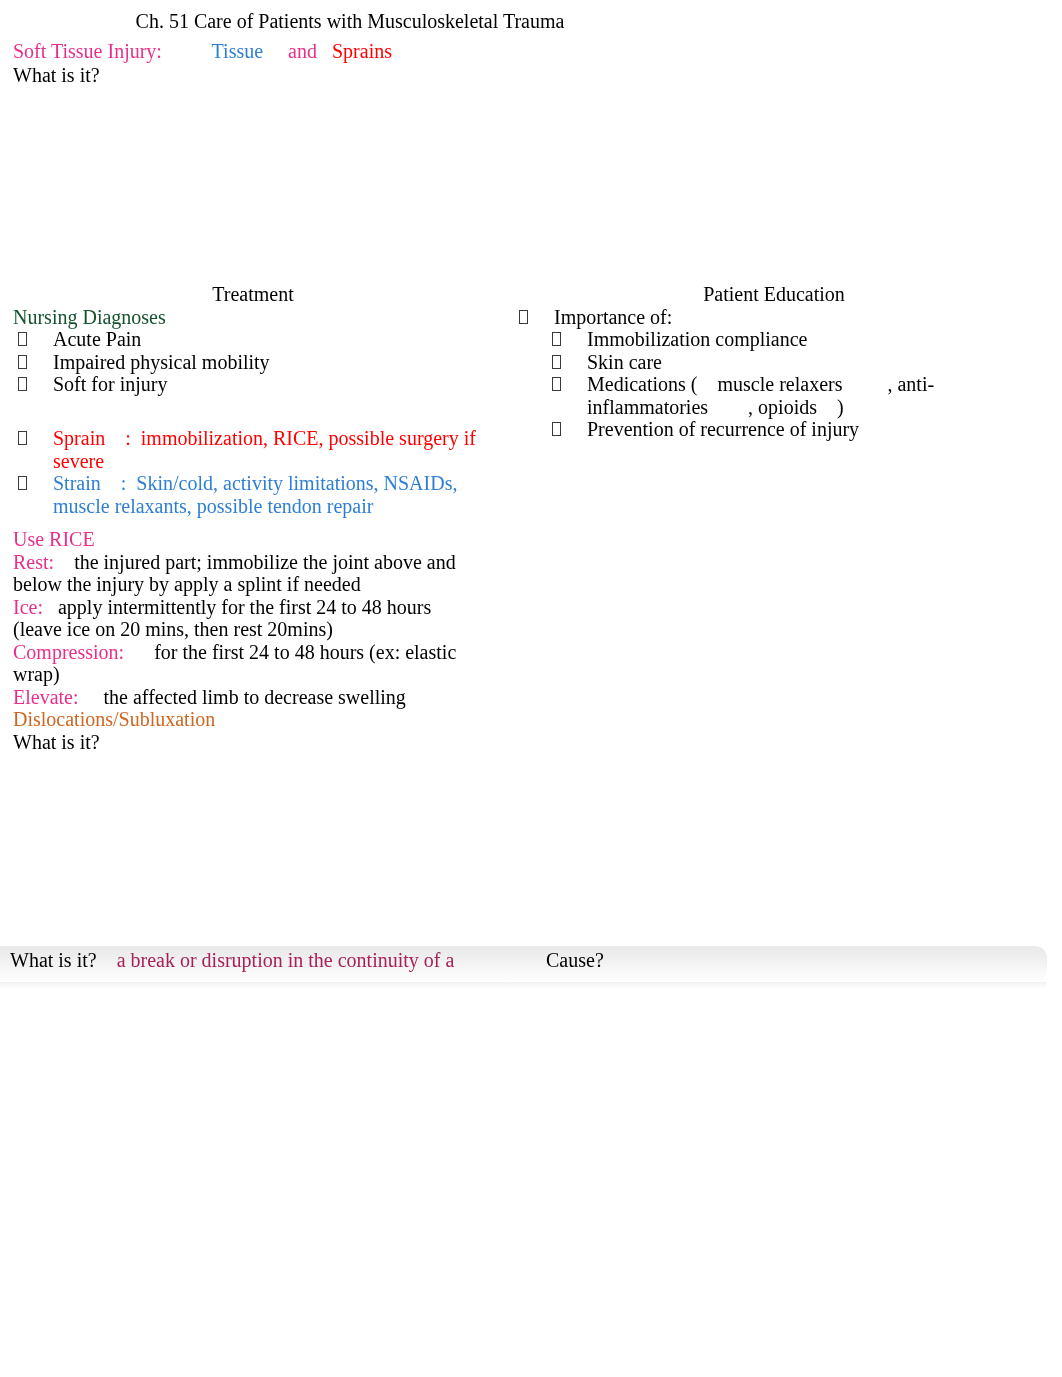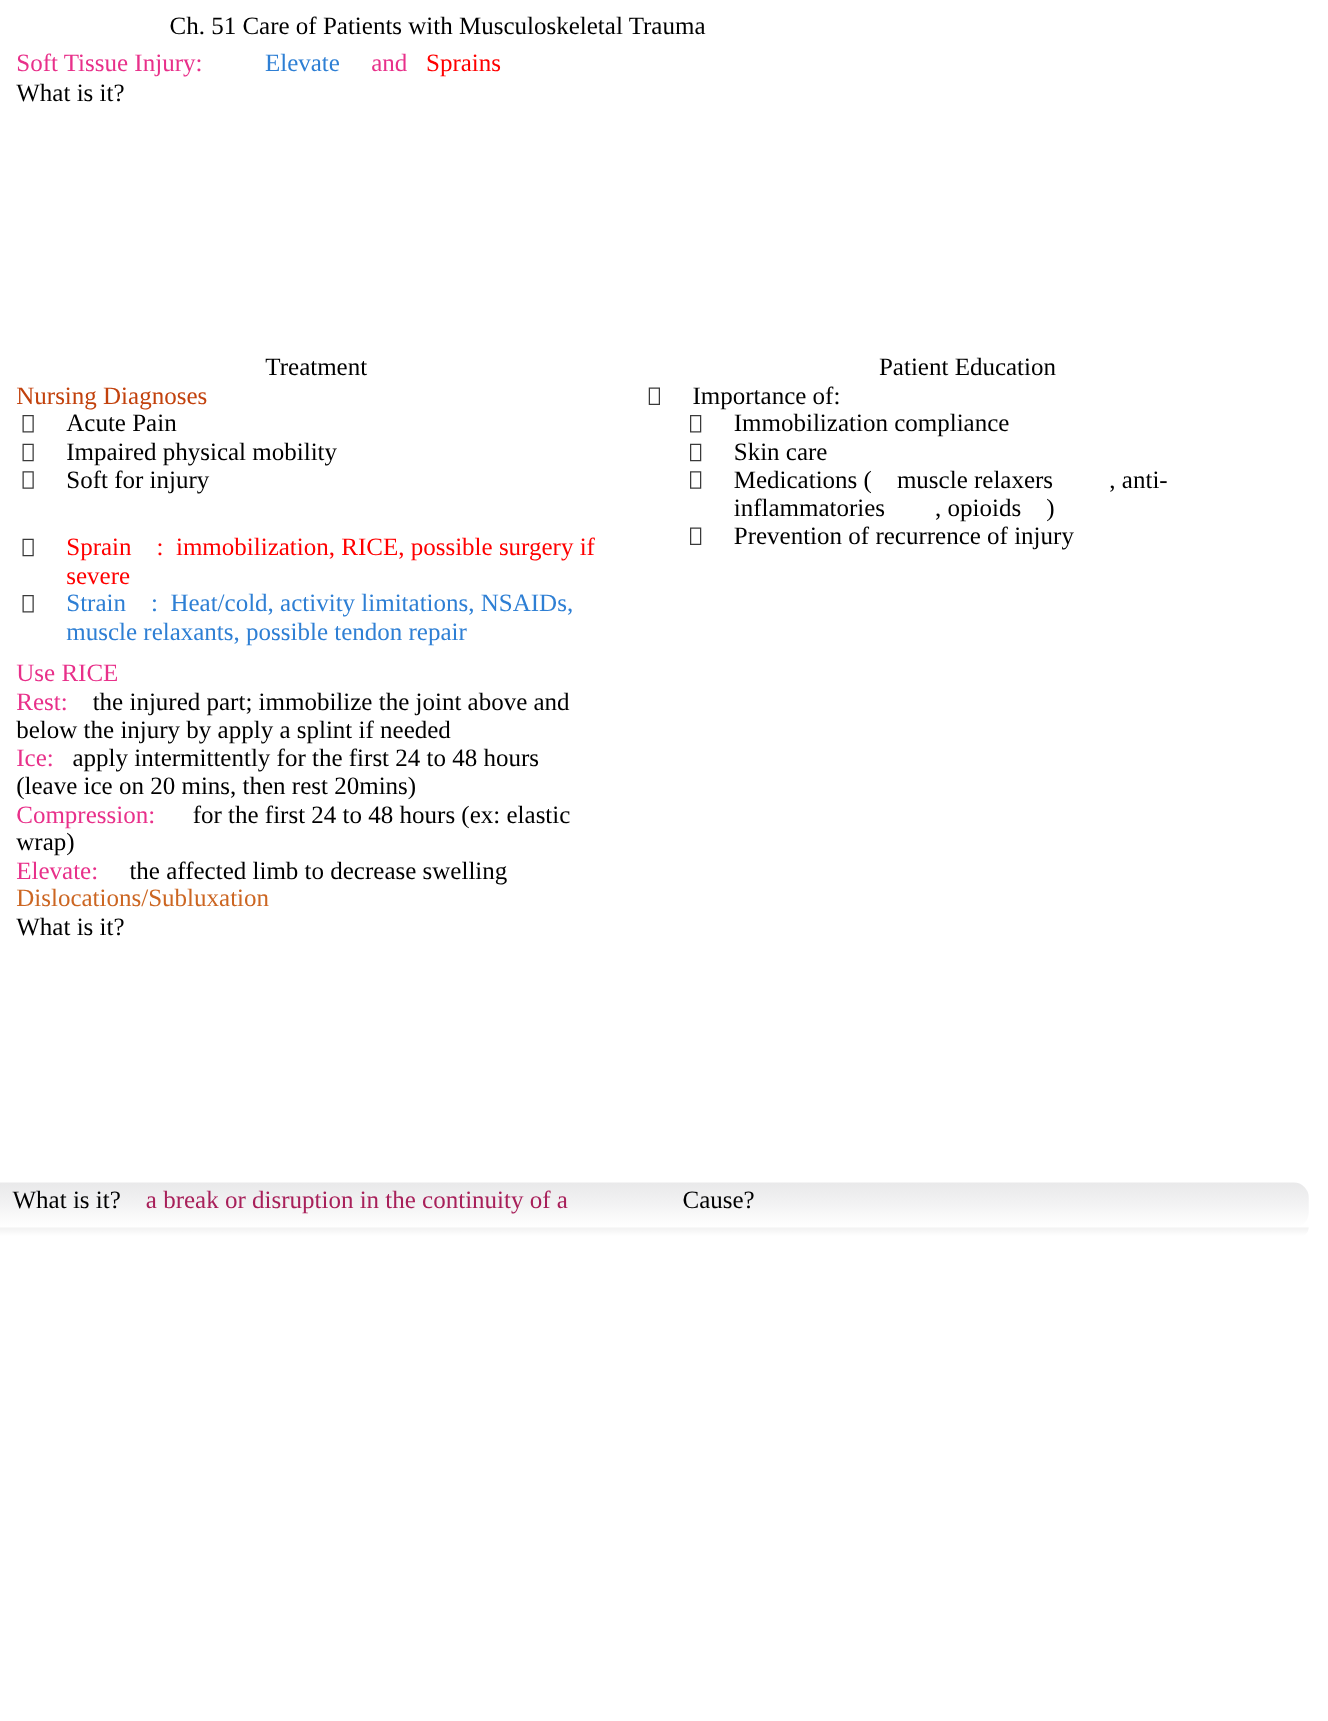--- a/index.html
+++ b/index.html
@@ -73,21 +73,21 @@
   }
 
   .plain-line {
     font-size: 20px;
     line-height: 22.5px;
     white-space: pre-wrap;
     text-align: center;
   }
 
   .heading-pink {
-    color: #c2410c;
+    color: #14532d;
     font-size: 20px;
     line-height: 22.5px;
   }
 
   
   .bullet-row {
     display: flex;
     align-items: flex-start;
     font-size: 20px;
     line-height: 22.5px;
@@ -193,21 +193,21 @@
   }
   .maroon { color: #A8205A; }
 </style>
 </head>
 <body>
 
 <div class="page">
 
   <div class="doc-title">Ch. 51 Care of Patients with Musculoskeletal Trauma</div>
 
-  <div class="topline"><span class="pink">Soft Tissue Injury:</span><span>          </span><span class="blue">Elevate</span><span>     </span><span class="pink">and</span><span>   </span><span class="red">Sprains</span></div>
+  <div class="topline"><span class="pink">Soft Tissue Injury:</span><span>          </span><span class="blue">Tissue</span><span>     </span><span class="pink">and</span><span>   </span><span class="red">Sprains</span></div>
 
   <div class="whatisit-1">What is it?</div>
 
   <div class="col-left">
     <div class="plain-line">Treatment</div>
     <div class="heading-pink">Nursing Diagnoses</div>
 
     <div class="bullet-row lvl1">
       <span class="tofu"></span>
       <span class="b-gap"></span>
@@ -229,21 +229,21 @@
 
     <div class="bullet-row lvl1">
       <span class="tofu"></span>
       <span class="b-gap"></span>
       <span class="bullet-text red"><span>Sprain</span><span>    </span><span>:</span><span>  </span><span>immobilization, RICE, possible surgery if severe</span></span>
     </div>
 
     <div class="bullet-row lvl1">
       <span class="tofu"></span>
       <span class="b-gap"></span>
-      <span class="bullet-text blue"><span>Strain</span><span>    </span><span>:</span><span>  </span><span>Heat/cold, activity limitations, NSAIDs, muscle relaxants, possible tendon repair</span></span>
+      <span class="bullet-text blue"><span>Strain</span><span>    </span><span>:</span><span>  </span><span>Skin/cold, activity limitations, NSAIDs, muscle relaxants, possible tendon repair</span></span>
     </div>
   </div>
 
   <div class="col-right">
     <div class="plain-line">Patient Education</div>
 
     <div class="bullet-row lvl1">
       <span class="tofu"></span>
       <span class="b-gap"></span>
       <span class="bullet-text">Importance of:</span>

